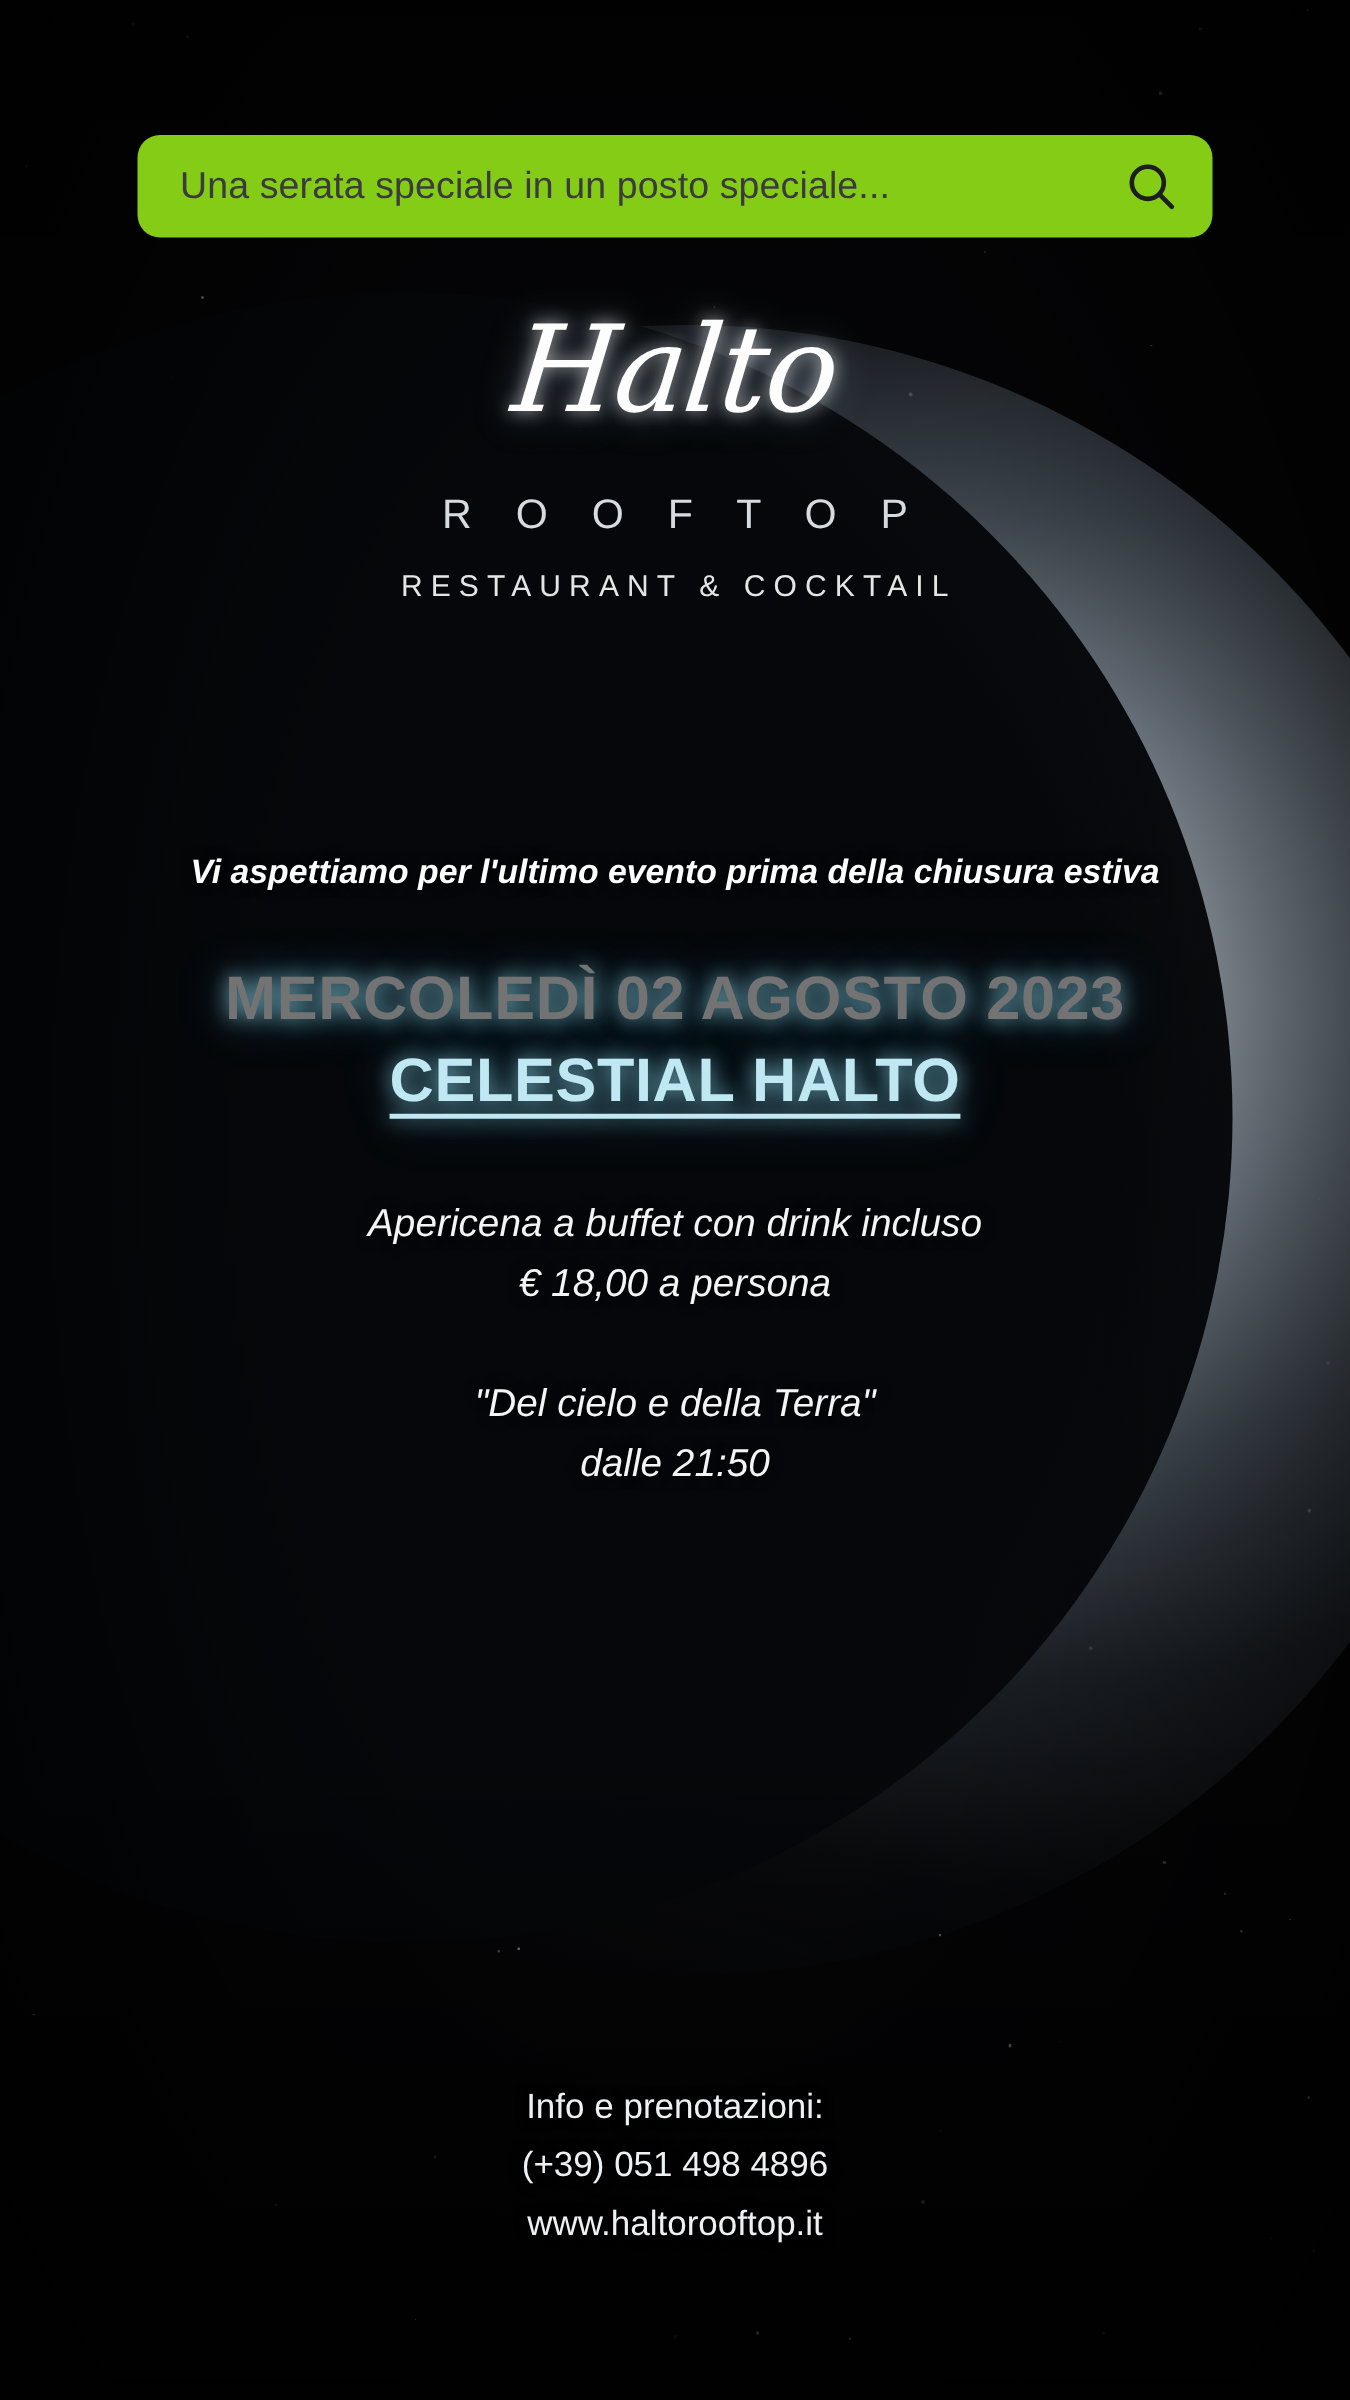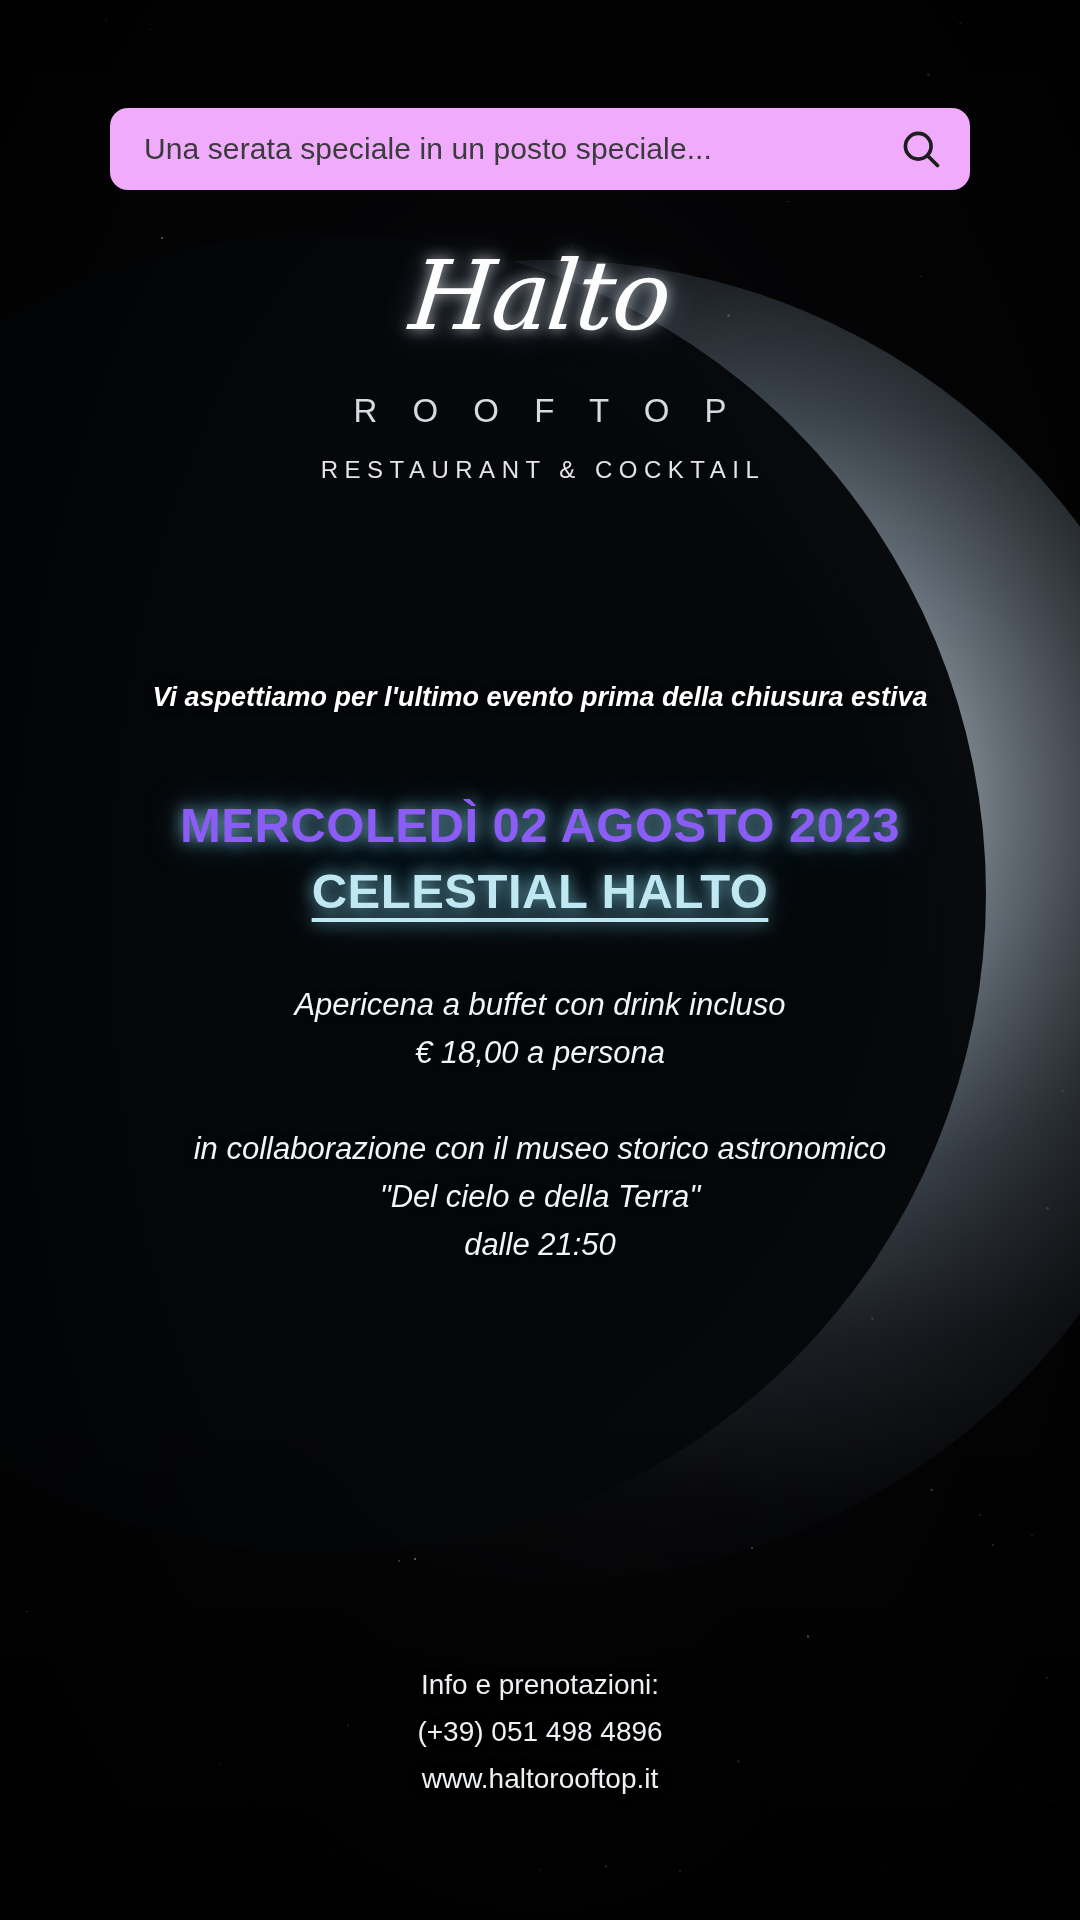--- a/index.html
+++ b/index.html
@@ -77,21 +77,21 @@
       linear-gradient(to bottom, rgba(0,0,0,.55) 0%, rgba(0,0,0,0) 12%, rgba(0,0,0,0) 72%, rgba(0,0,0,.72) 100%);
   }
 
   
   #search-bar {
     position: absolute;
     left: 110px;
     top: 108px;
     width: 860px;
     height: 82px;
-    background: #f0abfc;
+    background: #84cc16;
     border-radius: 18px;
     display: flex;
     align-items: center;
     padding: 0 26px 0 34px;
     box-sizing: border-box;
   }
   #search-text {
     flex: 1;
     font-size: 30px;
     color: #3b3b3d;
@@ -151,24 +151,24 @@
   #tagline {
     margin-top: 198px;
     font-size: 27px;
     font-style: italic;
     font-weight: 700;
     color: #ffffff;
     text-shadow: 0 0 10px rgba(0,0,0,.85);
   }
 
   #headline {
-    margin-top: 84px;
+    margin-top: 58px;
     font-size: 49px;
     font-weight: 700;
-    color: #8b5cf6;
+    color: #737373;
     letter-spacing: .5px;
     text-shadow: 0 0 16px rgba(150,225,245,.75), 0 0 40px rgba(90,190,230,.45);
   }
   #headline-2 {
     margin-top: 10px;
     font-size: 49px;
     font-weight: 700;
     color: #bfe8f2;
     letter-spacing: .5px;
     text-decoration: underline;
@@ -320,21 +320,20 @@
 
   <div id="headline">MERCOLEDÌ 02 AGOSTO 2023</div>
   <div id="headline-2">CELESTIAL HALTO</div>
 
   <div id="block-apericena" class="para">
     <div>Apericena a buffet con drink incluso</div>
     <div>€ 18,00 a persona</div>
   </div>
 
   <div id="block-osservazione" class="para">
-    <div>in collaborazione con il museo storico astronomico</div>
     <div>"Del cielo e della Terra"</div>
     <div>dalle 21:50</div>
   </div>
 </div>
 
 <div id="footer">
   <div>Info e prenotazioni:</div>
   <div>(+39) 051 498 4896</div>
   <div>www.haltorooftop.it</div>
 </div>

